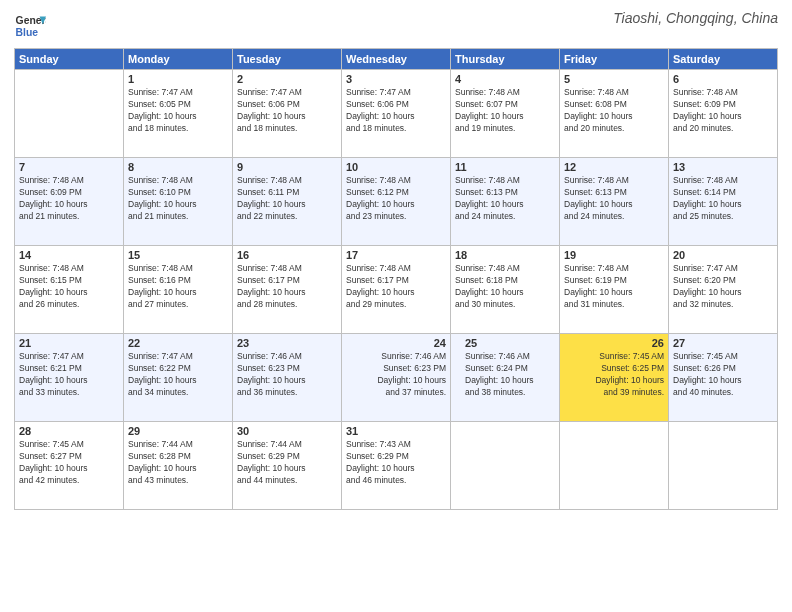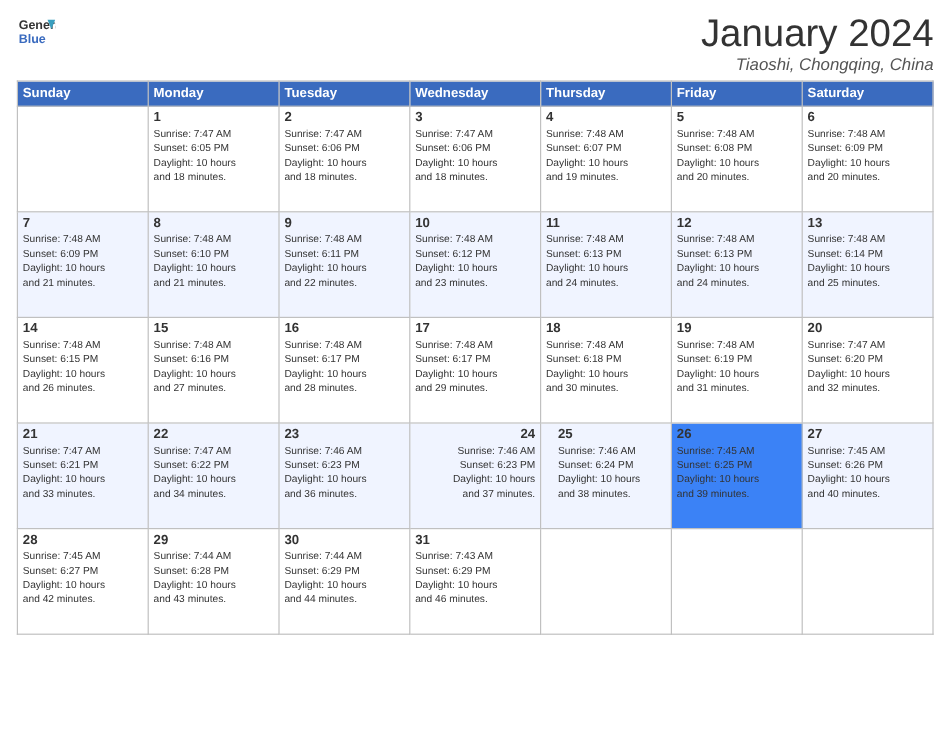--- a/index.html
+++ b/index.html
@@ -102,21 +102,20 @@
 <div class="container">
   <div class="header">
     <div class="logo">
       <svg class="logo-icon" viewBox="0 0 40 40">
         <text x="2" y="18" font-size="13" font-weight="bold" fill="#333" font-family="Arial">General</text>
         <text x="2" y="32" font-size="13" font-weight="bold" fill="#3a6bbf" font-family="Arial">Blue</text>
         <polygon points="32,8 40,8 36,18" fill="#3a9fbf"></polygon>
       </svg>
     </div>
     <div class="title-block">
-      <div class="month-title">January 2024</div>
       <div class="subtitle">Tiaoshi, Chongqing, China</div>
     </div>
   </div>
 
   <table>
     <thead>
       <tr>
       <th>Sunday</th>
           <th>Monday</th>
           <th>Tuesday</th>
@@ -303,21 +302,21 @@
 Daylight: 10 hours
 and 37 minutes.</div>
           </td>
           <td style="background: rgb(240, 244, 255); padding-left: 14px;">
             <span class="day-num">25</span>
             <div class="day-info" style="white-space: pre-line;">Sunrise: 7:46 AM
 Sunset: 6:24 PM
 Daylight: 10 hours
 and 38 minutes.</div>
           </td>
-          <td style="background: #3b82f6;">
+          <td style="background: #fde047; text-align: right;">
             <span class="day-num">26</span>
             <div class="day-info" style="white-space: pre-line;">Sunrise: 7:45 AM
 Sunset: 6:25 PM
 Daylight: 10 hours
 and 39 minutes.</div>
           </td>
           <td style="background: rgb(240, 244, 255);">
             <span class="day-num">27</span>
             <div class="day-info" style="white-space: pre-line;">Sunrise: 7:45 AM
 Sunset: 6:26 PM

